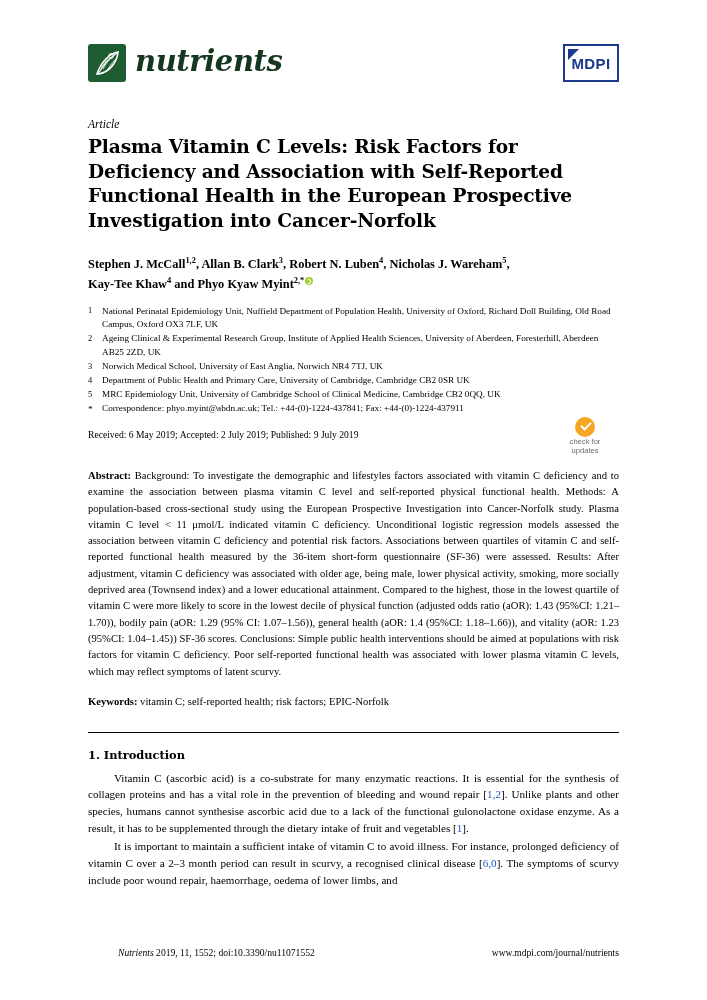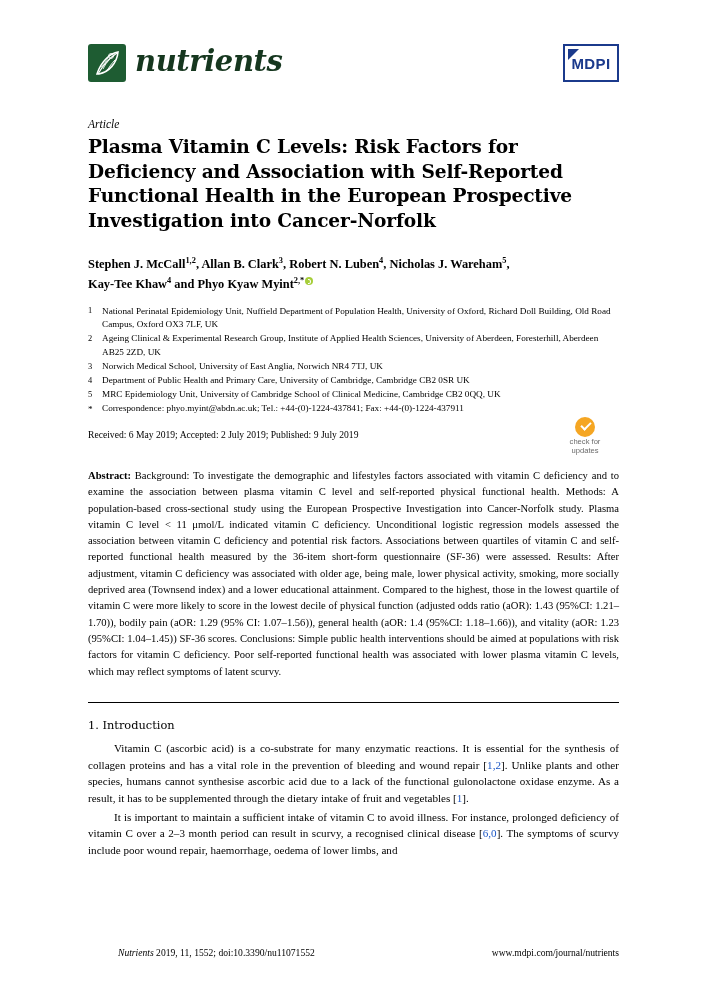--- a/index.html
+++ b/index.html
@@ -204,21 +204,21 @@
     margin: 22px 0 0 0;
     height: 0;
     border-top: 0.8px solid #000;
     width: 100%;
   }
 
   
   h2.section {
     font-family: "DejaVu Serif", serif;
     font-size: 11.4px;
-    font-weight: normal;
+    font-weight: bold;
     margin: 15px 0 8px 0;
   }
   p.body-text {
     font-size: 11.1px;
     line-height: 1.5;
     text-align: justify;
     margin: 0 0 2px 0;
     text-indent: 26px;
   }
   .cite { color: #1a55c4; }
@@ -311,20 +311,23 @@
         <span>check for</span><br>
         <span>updates</span>
       </div>
     </div>
   </div>
 
   <div class="abstract">
     <b>Abstract:</b><span> Background: To investigate the demographic and lifestyles factors associated with vitamin C deficiency and to examine the association between plasma vitamin C level and self-reported physical functional health. Methods: A population-based cross-sectional study using the European Prospective Investigation into Cancer-Norfolk study. Plasma vitamin C level &lt; 11 μmol/L indicated vitamin C deficiency. Unconditional logistic regression models assessed the association between vitamin C deficiency and potential risk factors. Associations between quartiles of vitamin C and self-reported functional health measured by the 36-item short-form questionnaire (SF-36) were assessed. Results: After adjustment, vitamin C deficiency was associated with older age, being male, lower physical activity, smoking, more socially deprived area (Townsend index) and a lower educational attainment. Compared to the highest, those in the lowest quartile of vitamin C were more likely to score in the lowest decile of physical function (adjusted odds ratio (aOR): 1.43 (95%CI: 1.21–1.70)), bodily pain (aOR: 1.29 (95% CI: 1.07–1.56)), general health (aOR: 1.4 (95%CI: 1.18–1.66)), and vitality (aOR: 1.23 (95%CI: 1.04–1.45)) SF-36 scores. Conclusions: Simple public health interventions should be aimed at populations with risk factors for vitamin C deficiency. Poor self-reported functional health was associated with lower plasma vitamin C levels, which may reflect symptoms of latent scurvy.</span>
   </div>
 
+  <div class="keywords">
+    <b>Keywords:</b><span> vitamin C; self-reported health; risk factors; EPIC-Norfolk</span>
+  </div>
 
   <div class="rule"></div>
 
   <h2 class="section">1. Introduction</h2>
 
   <p class="body-text"><span>Vitamin C (ascorbic acid) is a co-substrate for many enzymatic reactions. It is essential for the synthesis of collagen proteins and has a vital role in the prevention of bleeding and wound repair [</span><span class="cite">1,2</span><span>]. Unlike plants and other species, humans cannot synthesise ascorbic acid due to a lack of the functional gulonolactone oxidase enzyme. As a result, it has to be supplemented through the dietary intake of fruit and vegetables [</span><span class="cite">1</span><span>].</span></p>
 
   <p class="body-text"><span>It is important to maintain a sufficient intake of vitamin C to avoid illness. For instance, prolonged deficiency of vitamin C over a 2–3 month period can result in scurvy, a recognised clinical disease [</span><span class="cite">6,0</span><span>]. The symptoms of scurvy include poor wound repair, haemorrhage, oedema of lower limbs, and</span></p>
 
   <div class="footer">

